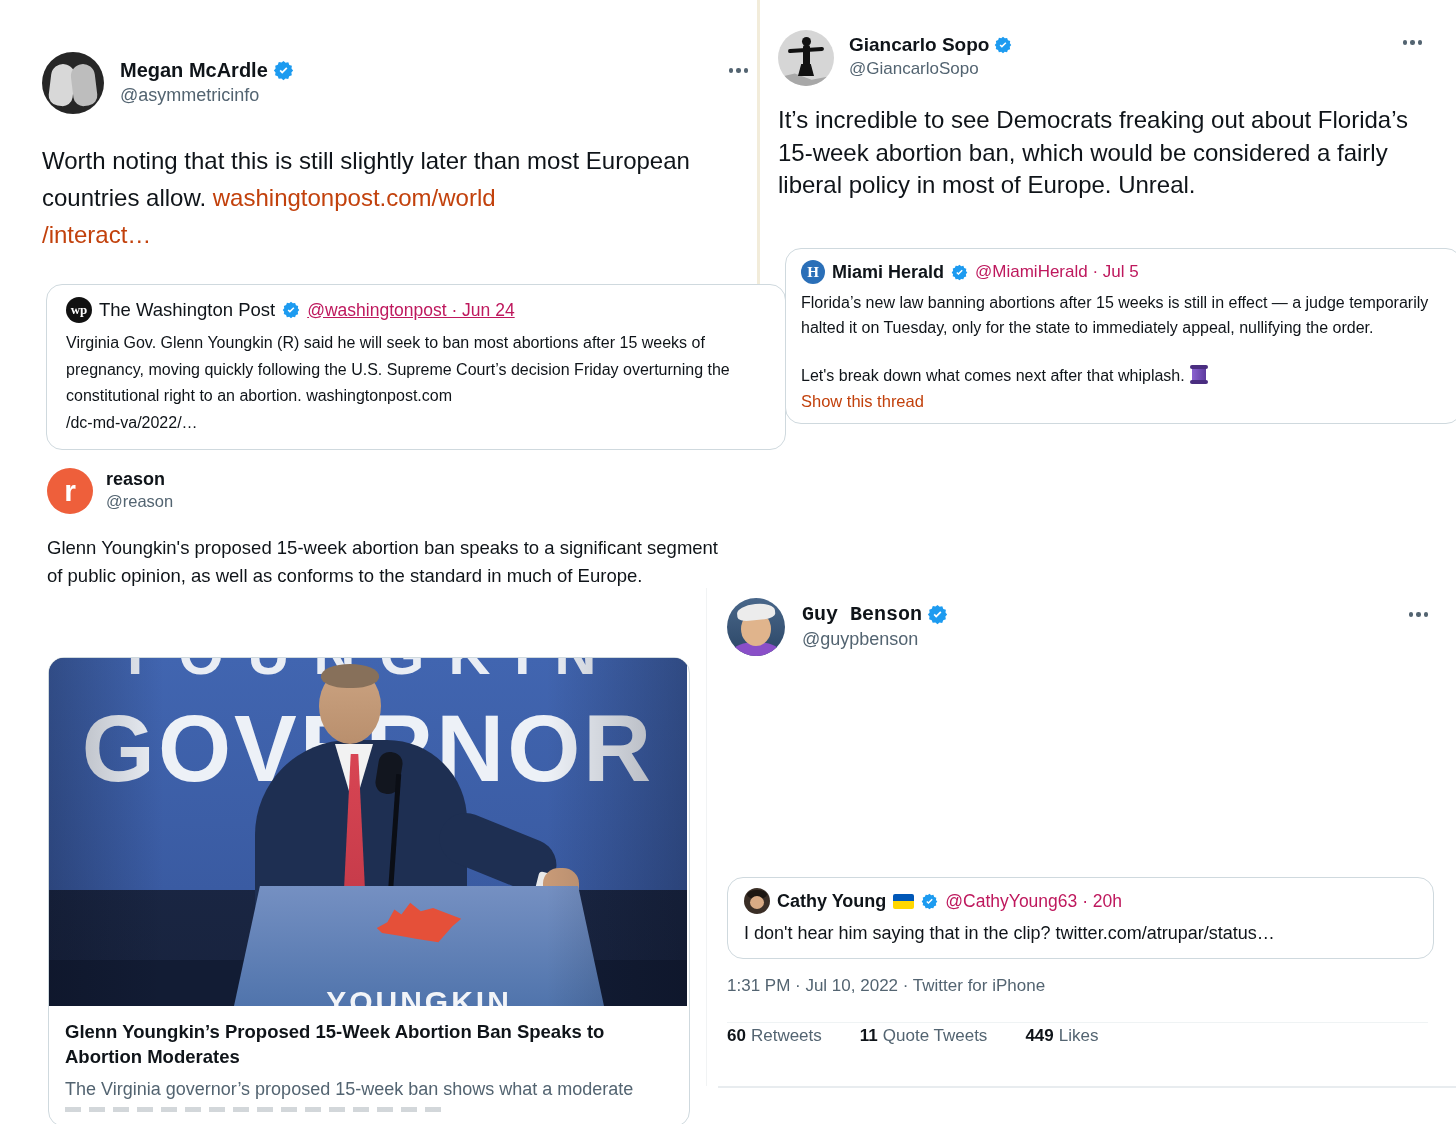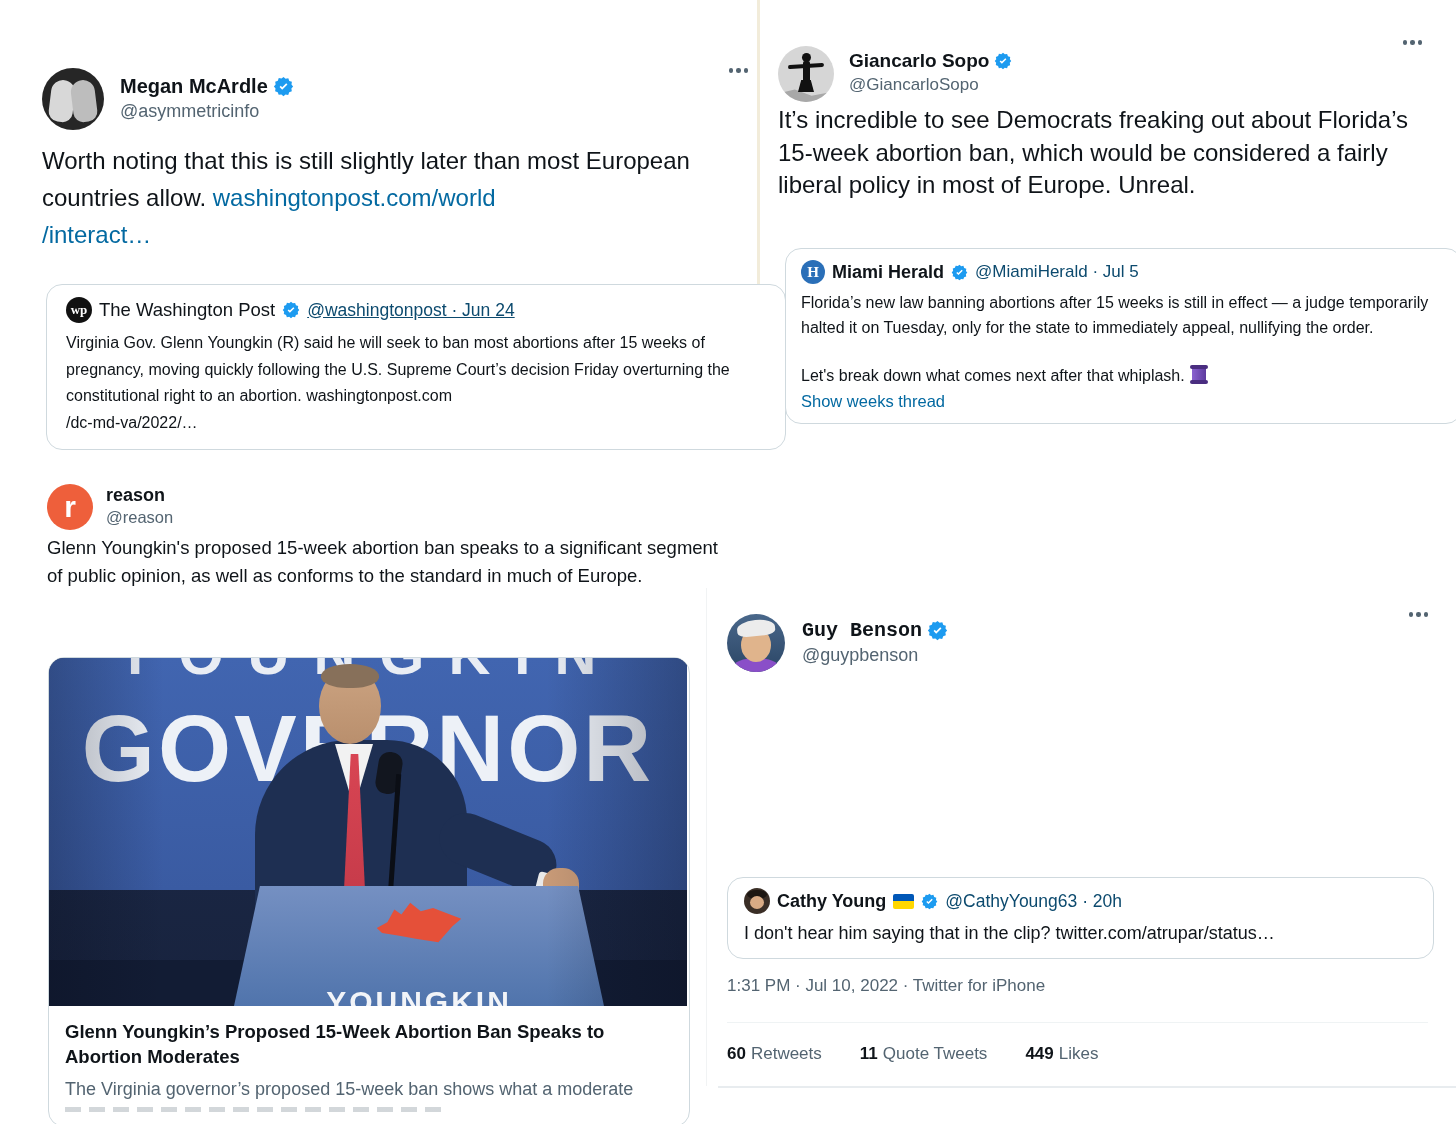--- a/index.html
+++ b/index.html
@@ -1,34 +1,34 @@
 <!DOCTYPE html>
 <html><head>
 <meta charset="utf-8">
 <style>
   html,body{margin:0;padding:0;background:#fff;}
   .canvas{position:relative;width:1456px;height:1124px;background:#ffffff;overflow:hidden;
           font-family:"Liberation Sans",sans-serif;color:#0f1419;-webkit-font-smoothing:antialiased;}
   .tweet{position:absolute;}
-  .t-head{position:absolute;top:16px;left:0;right:0;display:flex;align-items:flex-start;}
+  .t-head{position:absolute;top:0;left:0;right:0;display:flex;align-items:flex-start;}
   .avatar{border-radius:50%;overflow:hidden;position:relative;flex:none;}
   .names{display:flex;flex-direction:column;justify-content:center;}
   .name-row{display:flex;align-items:center;gap:5px;font-weight:700;}
   .handle{color:#536471;font-weight:400;}
   .more{position:absolute;display:flex;gap:3px;cursor:pointer;}
   .more i{width:4.5px;height:4.5px;border-radius:50%;background:#536471;}
   .badge{width:21px;height:21px;flex:none;}
   .badge-sm{width:18px;height:18px;}
   .badge-xs{width:17px;height:17px;}
   .body-text{position:absolute;left:0;right:0;}
-  .link{color:#0369a1;text-decoration:none;cursor:pointer;}
+  .link{color:#c2410c;text-decoration:none;cursor:pointer;}
   .qcard{position:absolute;border:1px solid #cfd9de;border-radius:16px;background:#fff;cursor:pointer;}
   .q-head{display:flex;align-items:center;gap:7px;}
   .q-logo{border-radius:50%;color:#fff;display:flex;align-items:center;justify-content:center;flex:none;}
-  .gray{color:#0c4a6e;}
+  .gray{color:#be185d;}
   
   .av-megan{background:#262626;}
   .av-megan .palm{position:absolute;top:12px;width:24px;height:42px;border-radius:12px 12px 10px 10px;}
   .av-megan .palm.l{left:8px;background:#d8d8d8;transform:rotate(7deg);}
   .av-megan .palm.r{right:8px;background:#bdbdbd;transform:rotate(-7deg);}
   .av-sopo{background:#d6d6d6;}
   .av-sopo .fig-head{position:absolute;left:50%;top:7px;width:9px;height:9px;margin-left:-4.5px;border-radius:50%;background:#111;}
   .av-sopo .fig-body{position:absolute;left:50%;top:15px;width:7px;height:26px;margin-left:-3.5px;background:#111;border-radius:2px;}
   .av-sopo .fig-arms{position:absolute;left:50%;top:18px;width:36px;height:4px;margin-left:-18px;background:#111;border-radius:2px;transform:rotate(-4deg);}
   .av-sopo .fig-coat{position:absolute;left:50%;top:34px;width:16px;height:12px;margin-left:-8px;background:#111;clip-path:polygon(20% 0,80% 0,100% 100%,0 100%);}
@@ -174,21 +174,21 @@
         <svg class="badge badge-xs" viewBox="0 0 24 24">
             <path fill="#1d9bf0" d="M12 1l2.4 2.1 3.1-.5 1.1 3 3 1.1-.5 3.1L23 12l-2 2.4.5 3.1-3 1.1-1.1 3-3.1-.5L12 23l-2.4-2-3.1.5-1.1-3-3-1.1.5-3.1L1 12l2-2.4-.5-3.1 3-1.1 1.1-3 3.1.5z"></path>
             <path fill="#fff" d="M10.5 15.6l-3-3 1.4-1.4 1.6 1.6 4.6-4.6 1.4 1.4z"></path>
           </svg>
         <span class="gray" style="font-size:17px;">@MiamiHerald · Jul 5</span>
       </div>
       <div style="margin-top:6px;font-size:16px;line-height:25px;">Florida’s new law banning abortions after 15 weeks is still in effect — a judge temporarily halted it on Tuesday, only for the state to immediately appeal, nullifying the order.</div>
       <div style="margin-top:23px;font-size:16px;line-height:25px;">
         <span>Let's break down what comes next after that whiplash.</span><span class="spool"></span>
       </div>
-      <div class="link" style="margin-top:4px;font-size:16.5px;">Show weeks thread</div>
+      <div class="link" style="margin-top:4px;font-size:16.5px;">Show this thread</div>
     </div>
   </div>
 
   <div class="tweet" style="left:47px;top:468px;width:672px;height:656px;">
     <div class="t-head">
       <div class="avatar av-reason" style="width:46px;height:46px;font-size:30px;">r</div>
       <div class="names" style="margin-left:13px;padding-top:1px;">
         <div class="name-row" style="font-size:18px;">
           <span>reason</span>
         </div>
@@ -261,20 +261,20 @@
         <svg class="badge badge-xs" viewBox="0 0 24 24">
             <path fill="#1d9bf0" d="M12 1l2.4 2.1 3.1-.5 1.1 3 3 1.1-.5 3.1L23 12l-2 2.4.5 3.1-3 1.1-1.1 3-3.1-.5L12 23l-2.4-2-3.1.5-1.1-3-3-1.1.5-3.1L1 12l2-2.4-.5-3.1 3-1.1 1.1-3 3.1.5z"></path>
             <path fill="#fff" d="M10.5 15.6l-3-3 1.4-1.4 1.6 1.6 4.6-4.6 1.4 1.4z"></path>
           </svg>
         <span class="gray" style="font-size:17.5px;">@CathyYoung63 · 20h</span>
       </div>
       <div style="margin-top:7px;font-size:18px;line-height:24px;">I don't hear him saying that in the clip? twitter.com/atrupar/status…</div>
     </div>
     <div class="ts" style="top:378px;">1:31 PM · Jul 10, 2022 · Twitter for iPhone</div>
     <div class="hdiv" style="top:424px;"></div>
-    <div class="stats" style="top:446px;">
+    <div class="stats" style="top:428px;">
       <span><b>60</b><span>Retweets</span></span>
       <span><b>11</b><span>Quote Tweets</span></span>
       <span><b>449</b><span>Likes</span></span>
     </div>
   </div>
 
 </div>
 
 </body></html>

